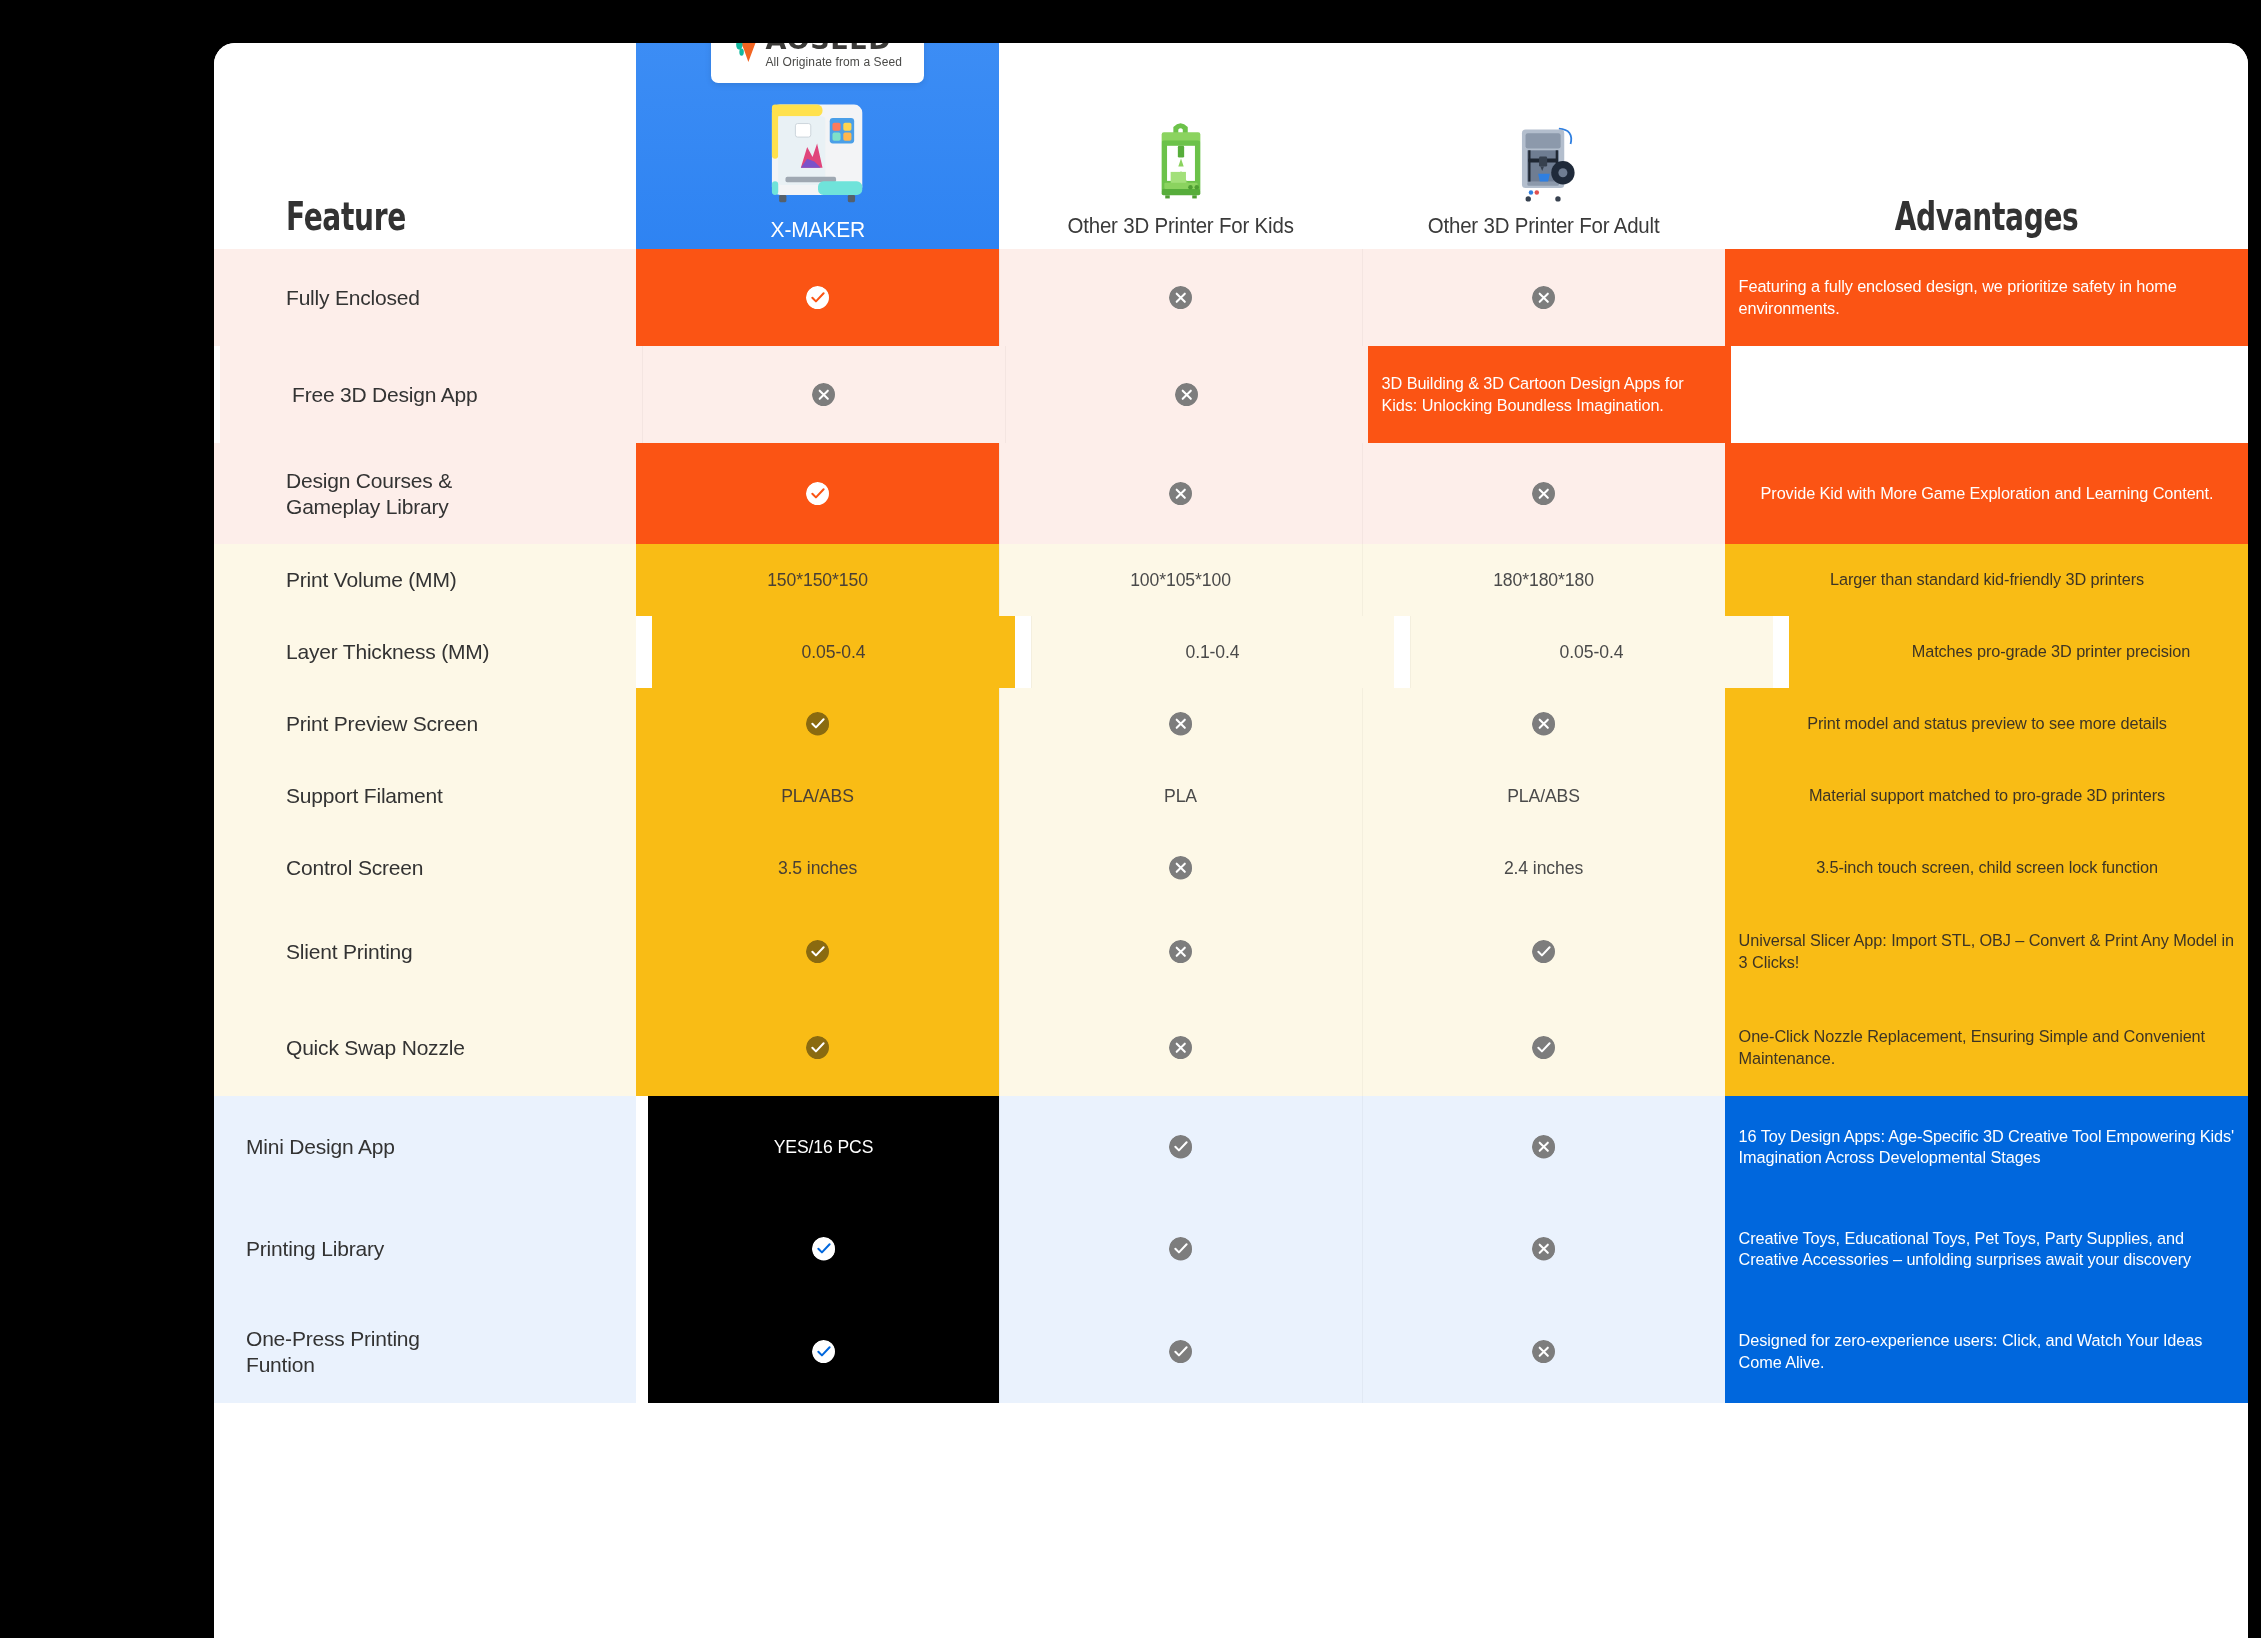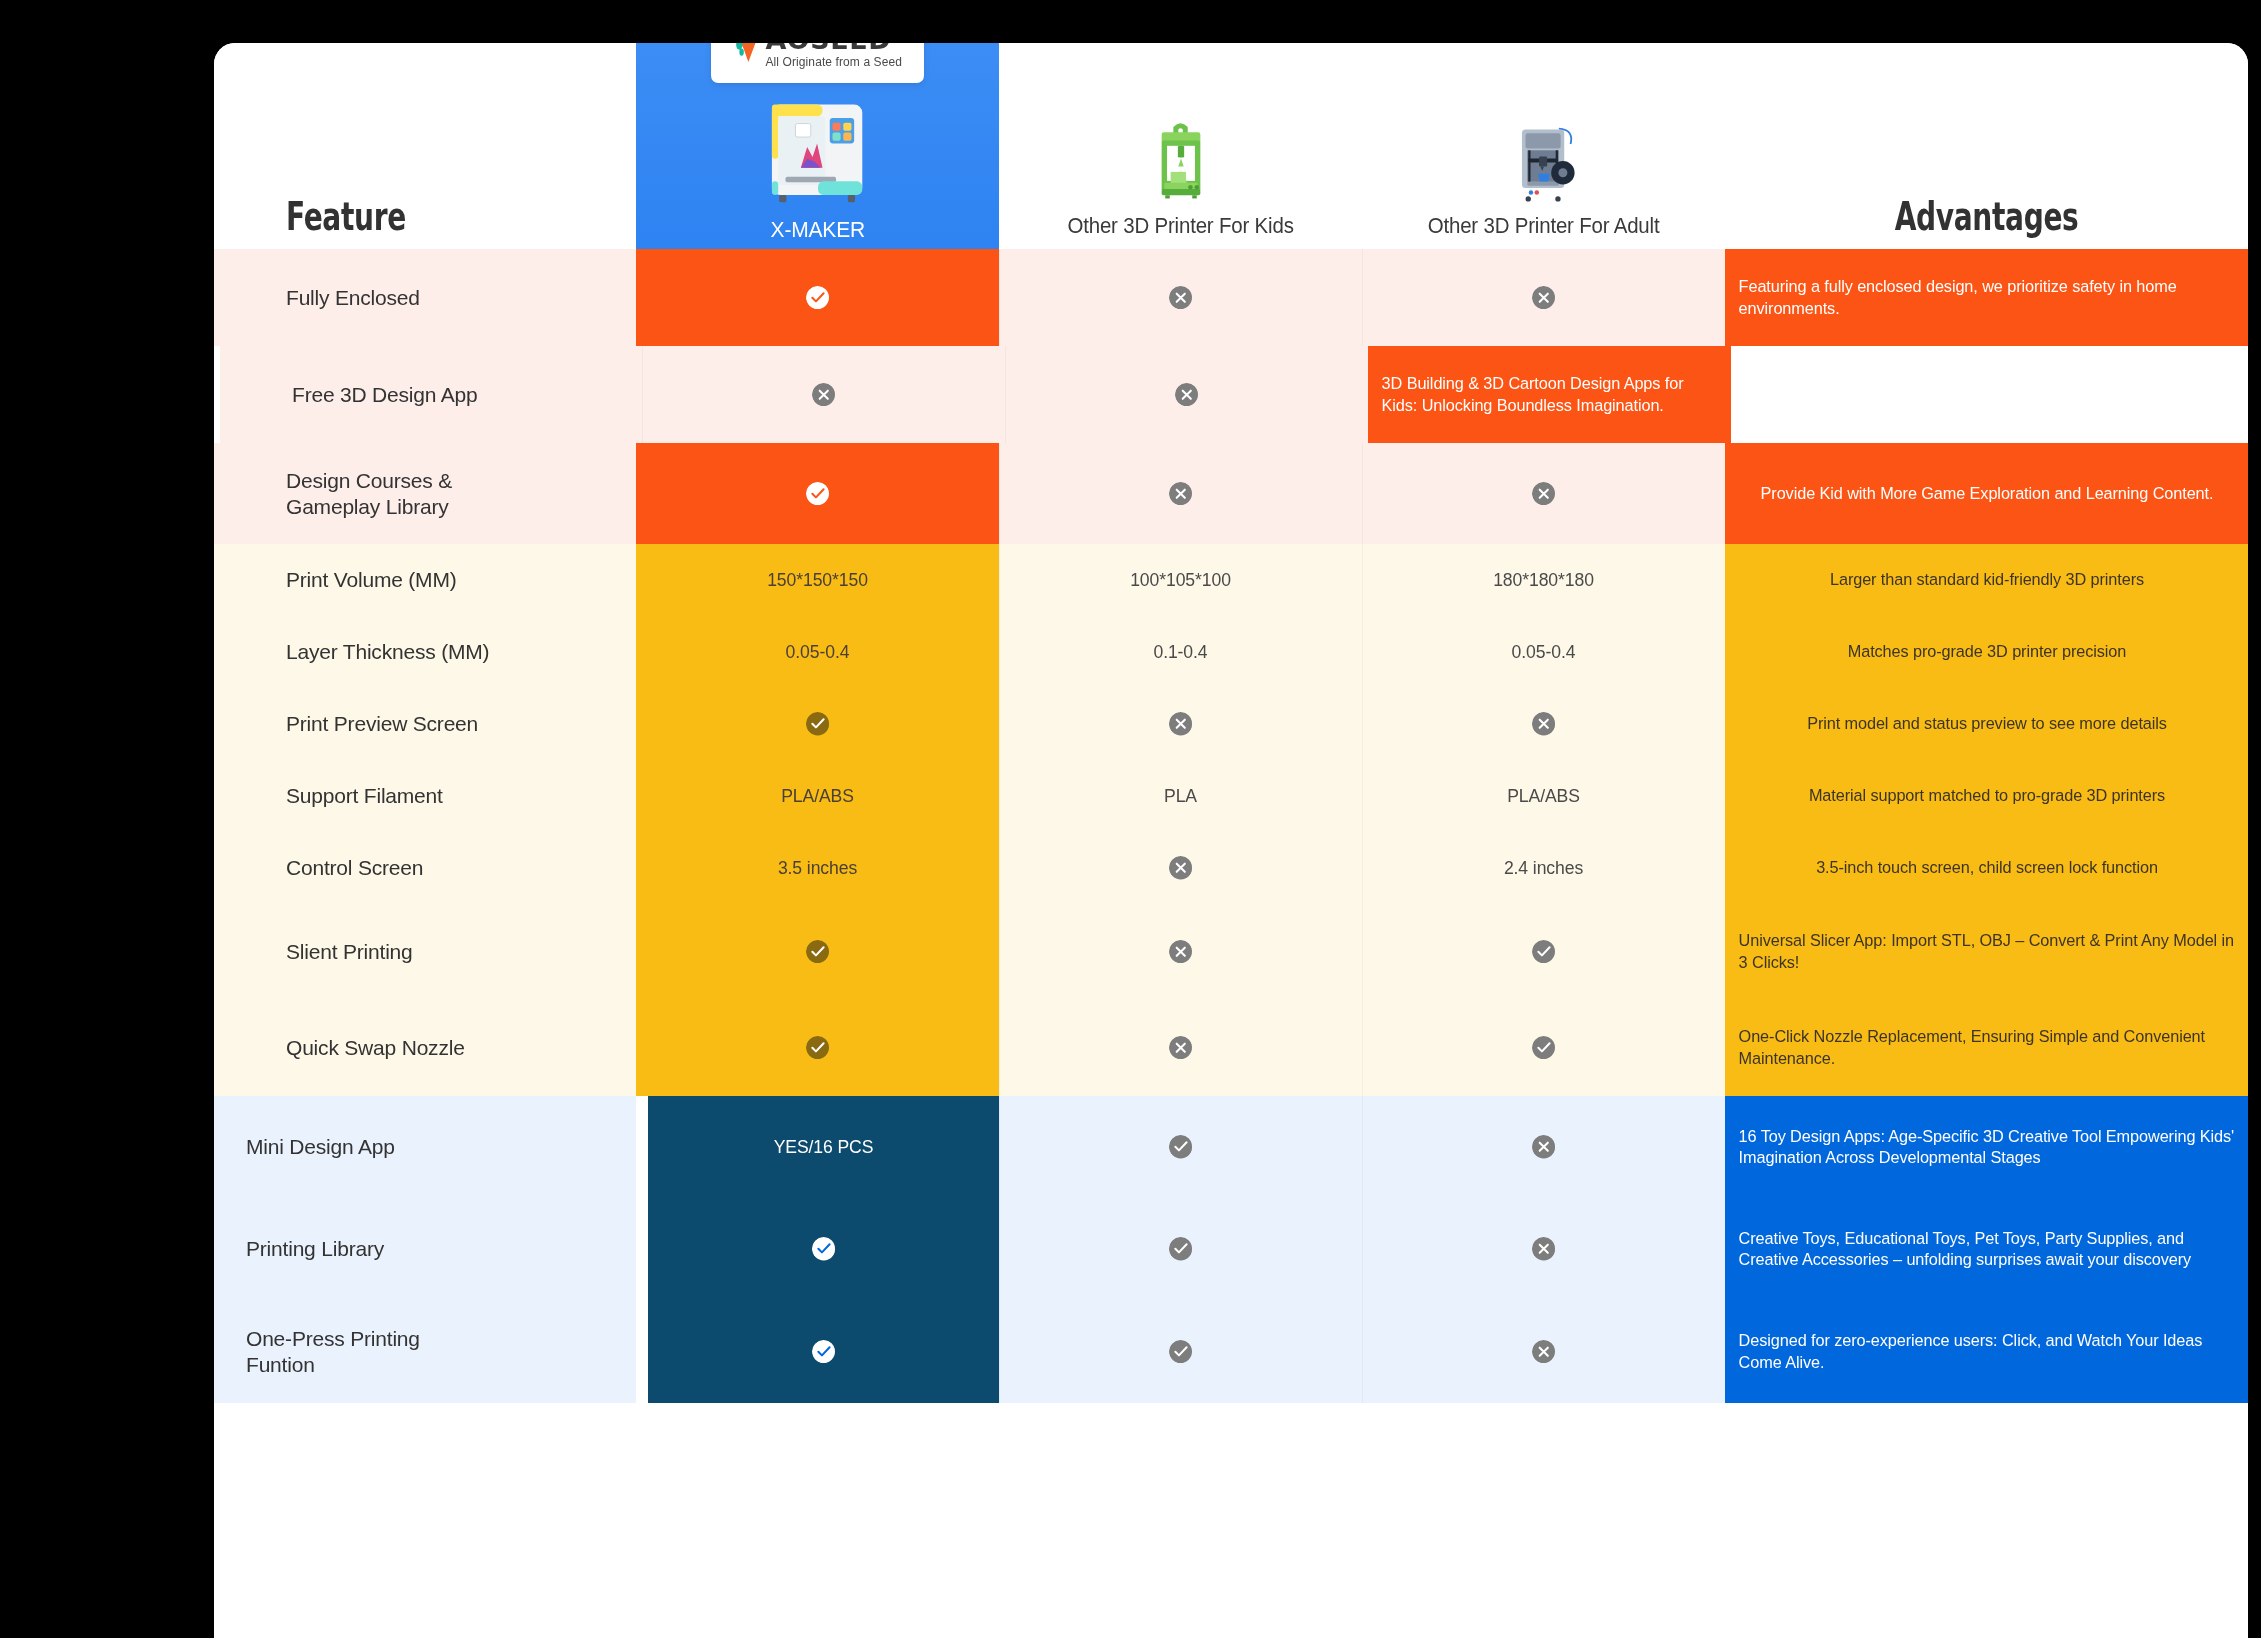--- a/index.html
+++ b/index.html
@@ -153,21 +153,21 @@
 
   
   .sec2 .feature { background:#fdf8e7; }
   .sec2 .xm      { background:#f9bc15; }
   .sec2 .kids,
   .sec2 .adult   { background:#fdf8e7; }
   .sec2 .adv     { background:#f9bc15; }
 
   
   .sec3 .feature { background:#eaf2fd;padding-left:32px; }
-  .sec3 .xm      { background:#0c4a6e;margin-left:12px; }
+  .sec3 .xm      { background:#000000;margin-left:12px; }
   .sec3 .kids,
   .sec3 .adult   { background:#eaf2fd; }
   .sec3 .adv     { background:#0067dd; }
 
   
   .sep {
     position: absolute; top: 0; bottom: 0; width: 1.4px;
     background: rgba(0,0,0,0.035);
   }
   .sep.l { left: 0; }
@@ -366,21 +366,21 @@
               <div class="val">100*105*100</div>
             </div>
             <div class="cell adult">
               <div class="sep l"></div>
               <div class="val">180*180*180</div>
             </div>
             <div class="cell adv">
               <div class="adv-text dark">Larger than standard kid-friendly 3D printers</div>
             </div>
           </div>
-          <div class="grid" style="height: 72px;">
+          <div class="grid" style="height: 72px; gap: 16px;">
             <div class="cell feature">
               <div class="feat-label">Layer Thickness (MM)</div>
             </div>
             <div class="cell xm">
               <div class="val on-yellow">0.05-0.4</div>
             </div>
             <div class="cell kids">
               <div class="sep l"></div>
               <div class="val">0.1-0.4</div>
             </div>

